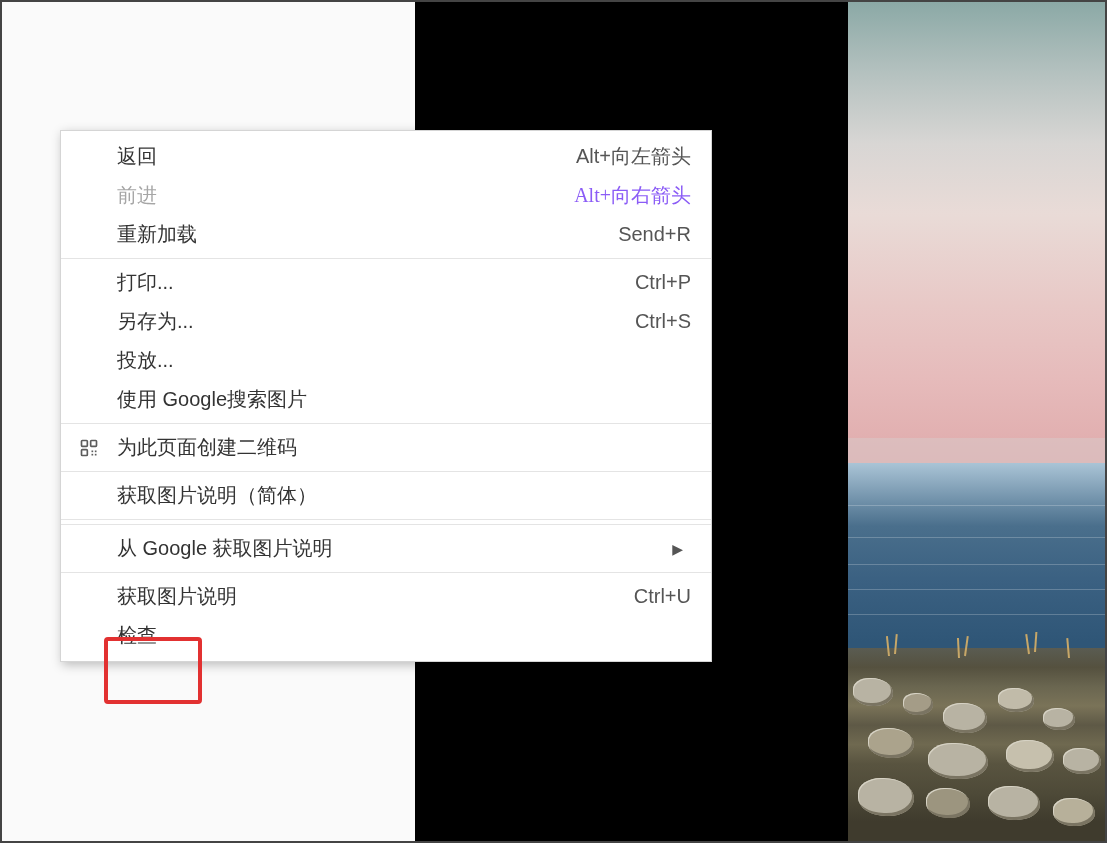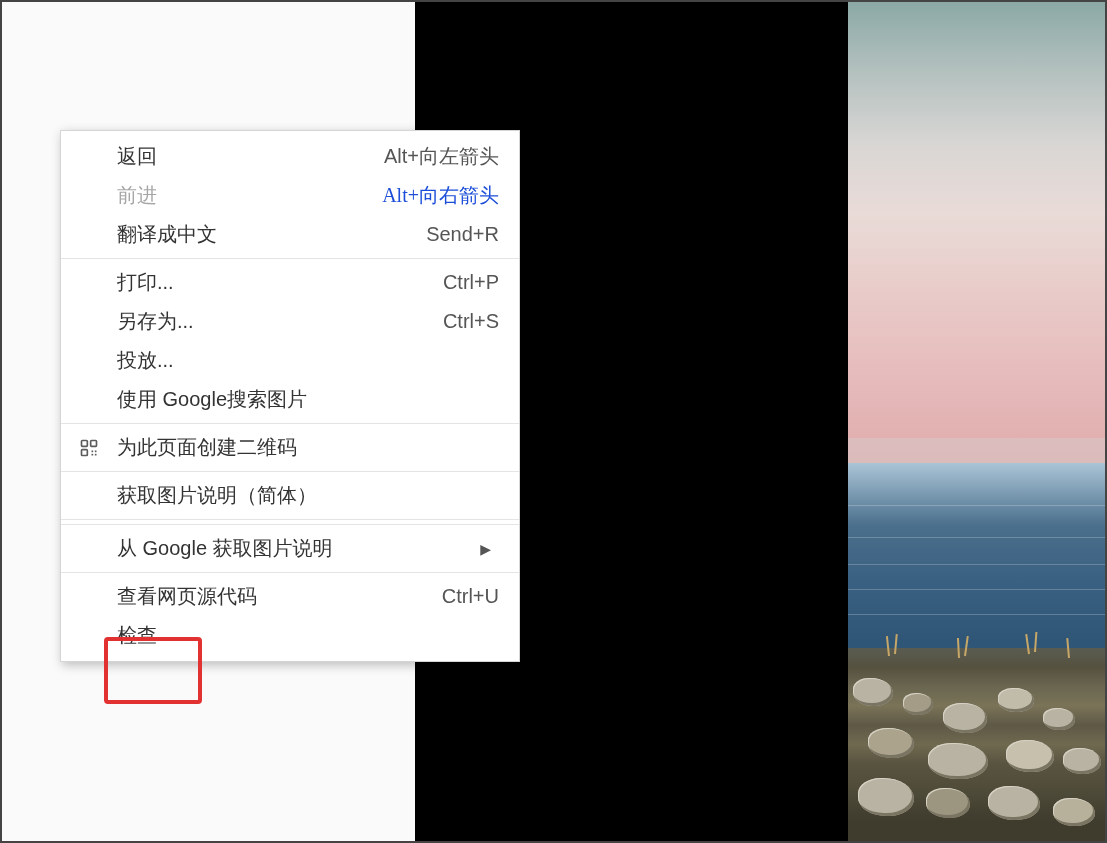--- a/index.html
+++ b/index.html
@@ -94,42 +94,42 @@
       position:absolute; left:0; right:0;
       height:1px;
       background: rgba(255,255,255,.22);
     }
 
     
     .context-menu {
       position: absolute;
       left: 60px;
       top: 130px;
-      width: 460px;
+      width: 652px;
       background: #fff;
       border: 1px solid #d5d5d5;
       box-shadow: 2px 3px 10px rgba(0,0,0,.25);
       font-size: 20px;
       color: #333;
       padding: 6px 0;
     }
     .menu-item {
       display: flex;
       align-items: center;
       height: 39px;
       padding: 0 20px 0 56px;
       position: relative;
       white-space: nowrap;
     }
     .menu-item.disabled { color: #a6a6a6; font-family: Liberation Serif, serif; }
     .menu-label { flex: 1; }
     .menu-shortcut {
       color: #555;
     }
-    .menu-item.disabled .menu-shortcut { color: #1d4ed8; }
+    .menu-item.disabled .menu-shortcut { color: #8b5cf6; }
     .menu-sep {
       height: 1px;
       background: #e4e4e4;
       margin: 4px 0;
     }
     .menu-icon-slot {
       position: absolute;
       left: 16px;
       top: 50%;
       transform: translateY(-50%);
@@ -196,21 +196,21 @@
 <div class="context-menu" id="ctx">
     <div class="menu-item">
       <span class="menu-label">返回</span>
       <span class="menu-shortcut">Alt+向左箭头</span>
     </div>
     <div class="menu-item disabled">
       <span class="menu-label">前进</span>
       <span class="menu-shortcut">Alt+向右箭头</span>
     </div>
     <div class="menu-item">
-      <span class="menu-label">翻译成中文</span>
+      <span class="menu-label">重新加载</span>
       <span class="menu-shortcut">Send+R</span>
     </div>
     <div class="menu-sep"></div>
     <div class="menu-item">
       <span class="menu-label">打印...</span>
       <span class="menu-shortcut">Ctrl+P</span>
     </div>
     <div class="menu-item">
       <span class="menu-label">另存为...</span>
       <span class="menu-shortcut">Ctrl+S</span>
@@ -241,21 +241,21 @@
       <span class="menu-label">获取图片说明（简体）</span>
     </div>
     <div class="menu-sep"></div>
     <div class="menu-sep"></div>
     <div class="menu-item">
       <span class="menu-label">从 Google 获取图片说明</span>
       <span class="submenu-arrow">▶</span>
     </div>
     <div class="menu-sep"></div>
     <div class="menu-item">
-      <span class="menu-label">查看网页源代码</span>
+      <span class="menu-label">获取图片说明</span>
       <span class="menu-shortcut">Ctrl+U</span>
     </div>
     <div class="menu-item">
       <span class="menu-label">检查</span>
     </div>
   </div>
 
 <div class="highlight-box" style="left: 104px; top: 637px; width: 98px; height: 67px;"></div>
 
 </body></html>

